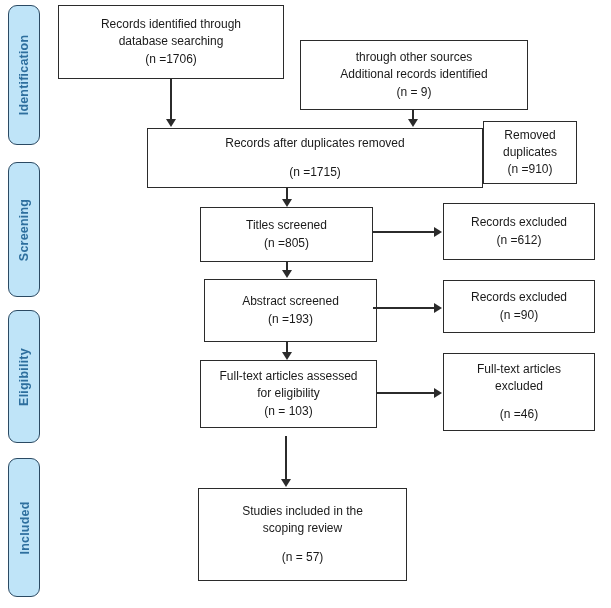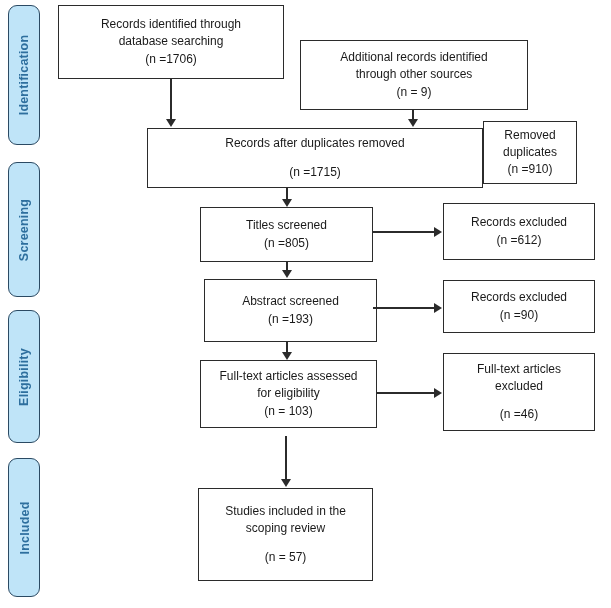--- a/index.html
+++ b/index.html
@@ -103,22 +103,22 @@
     <span class="stage-label">Included</span>
   </div>
 
   <div class="node" style="left:58px; top:5px; width:226px; height:74px;">
     <span class="line">Records identified through</span>
     <span class="line">database searching</span>
     <span class="line">(n =1706)</span>
   </div>
 
   <div class="node" style="left:300px; top:40px; width:228px; height:70px;">
+    <span class="line">through other sources</span>
     <span class="line">Additional records identified</span>
-    <span class="line">through other sources</span>
     <span class="line">(n = 9)</span>
   </div>
 
   <div class="node" style="left:147px; top:128px; width:336px; height:60px;gap:12px;">
     <span class="line">Records after duplicates removed</span>
     <span class="line">(n =1715)</span>
   </div>
 
   <div class="node" style="left:483px; top:121px; width:94px; height:63px;text-align:right;">
     <span class="line">Removed</span>
@@ -152,21 +152,21 @@
     <span class="line">(n = 103)</span>
   </div>
 
   <div class="node" style="left:443px; top:353px; width:152px; height:78px;">
     <span class="line">Full-text articles</span>
     <span class="line">excluded</span>
     <span class="spacer"></span>
     <span class="line">(n =46)</span>
   </div>
 
-  <div class="node" style="left:198px; top:488px; width:175px; height:93px;">
+  <div class="node" style="left:198px; top:488px; width:209px; height:93px;">
     <span class="line">Studies included in the</span>
     <span class="line">scoping review</span>
     <span class="spacer"></span>
     <span class="line">(n = 57)</span>
   </div>
 
   <div class="conn vline" style="left:170px; top:79px; height:41px;"></div>
   <div class="arrow-down" style="left:166px; top:119px;"></div>
 
   <div class="conn vline" style="left:412px; top:110px; height:10px;"></div>

